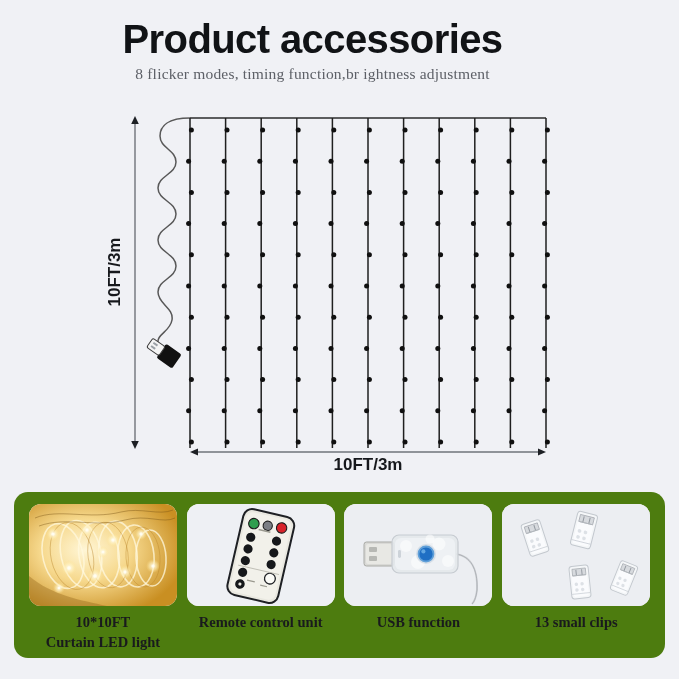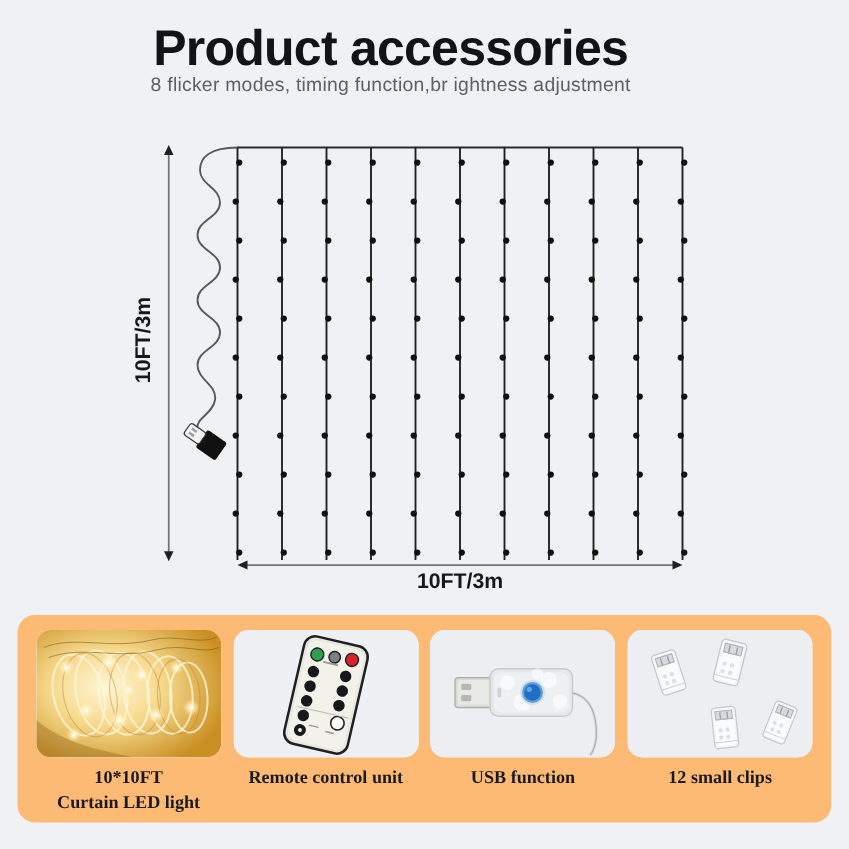--- a/index.html
+++ b/index.html
@@ -17,23 +17,24 @@
   .title{
     font-family:"Liberation Sans", sans-serif;
     font-weight:bold;
     font-size:40px;
     letter-spacing:-0.6px;
     color:#111316;
     line-height:1.05;
     margin:0;
   }
   .subtitle{
-    font-family:Liberation Sans, sans-serif;
+    font-family:Liberation Serif, serif;
     font-size:15.5px;
     color:#5d6067;
+    margin-top:5px;
     letter-spacing:0.2px;
     white-space:pre;
   }
 
   
   .diagram{position:absolute;left:0;top:100px;width:679px;height:390px;}
   .diagram svg{display:block;}
 
   .vlabel{
     position:absolute;
@@ -59,21 +60,21 @@
     font-size:17px;
     color:#16181c;
     white-space:nowrap;
   }
 
   
   .strip{
     position:absolute;
     left:14px; top:492px;
     width:651px; height:166px;
-    background:#fdba74;
+    background:#4d7c0f;
     border-radius:14px;
     box-sizing:border-box;
     display:flex;
     align-items:flex-start;
     padding:12px 10px 0 10px;
     gap:0px;
   }
   .cell{
     flex:1 1 0;
     display:flex;
@@ -463,17 +464,17 @@
               <use href="#clip"></use>
             </g>
           <g transform="translate(78,78) rotate(-6) scale(0.96)">
               <use href="#clip"></use>
             </g>
           <g transform="translate(122,74) rotate(22) scale(0.92)">
               <use href="#clip"></use>
             </g>
         </svg>
       </div>
-      <div class="caption">12 small clips</div>
+      <div class="caption">13 small clips</div>
     </div>
 
   </div>
 </div>
 
 </body></html>

